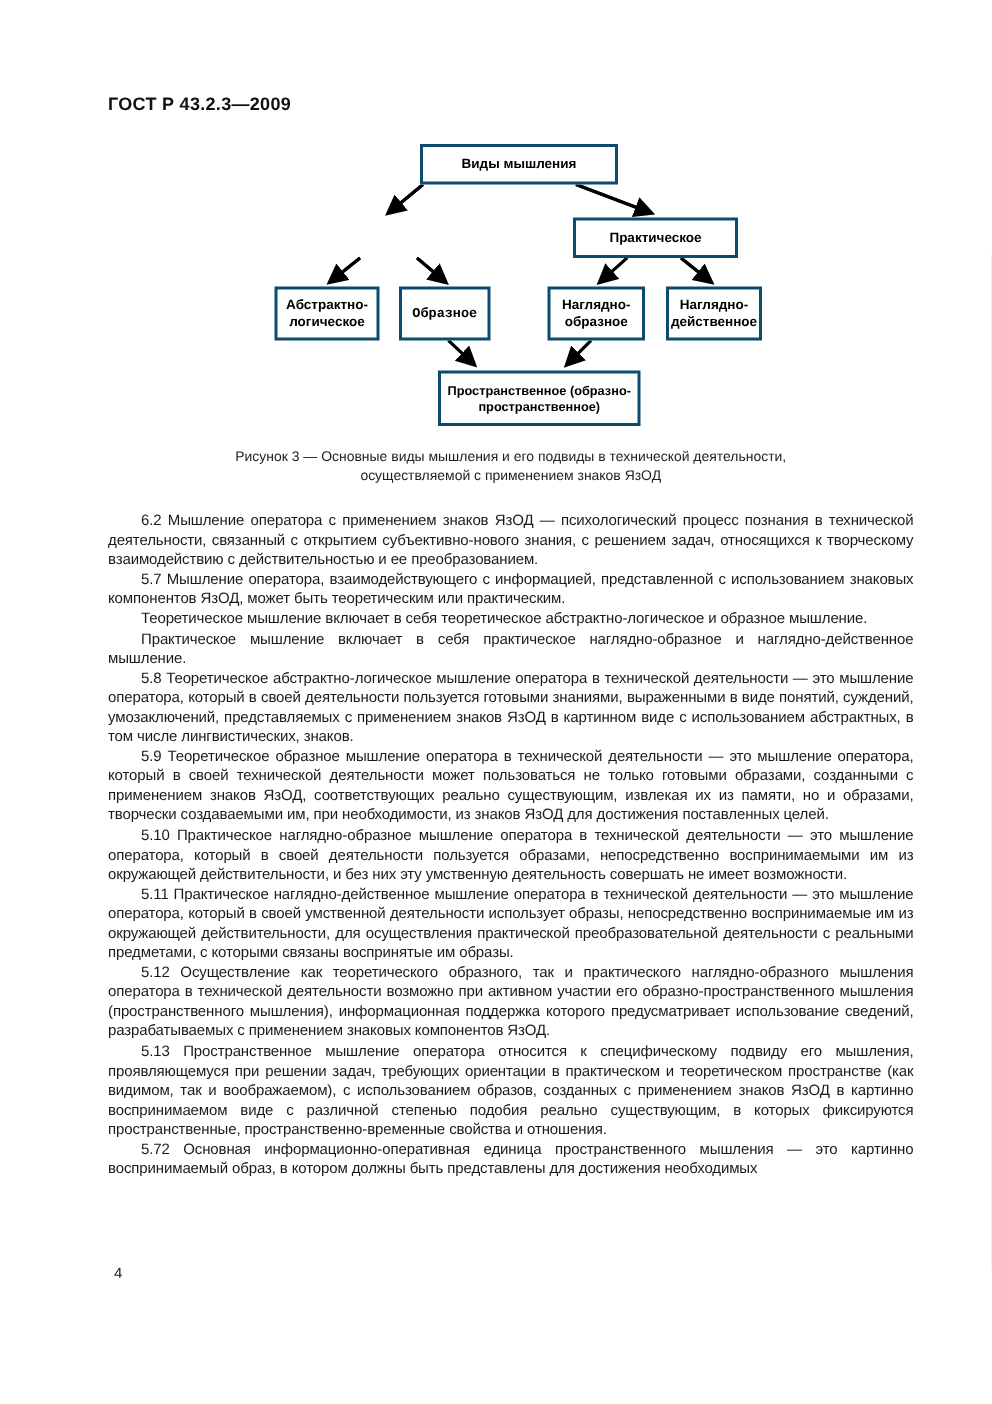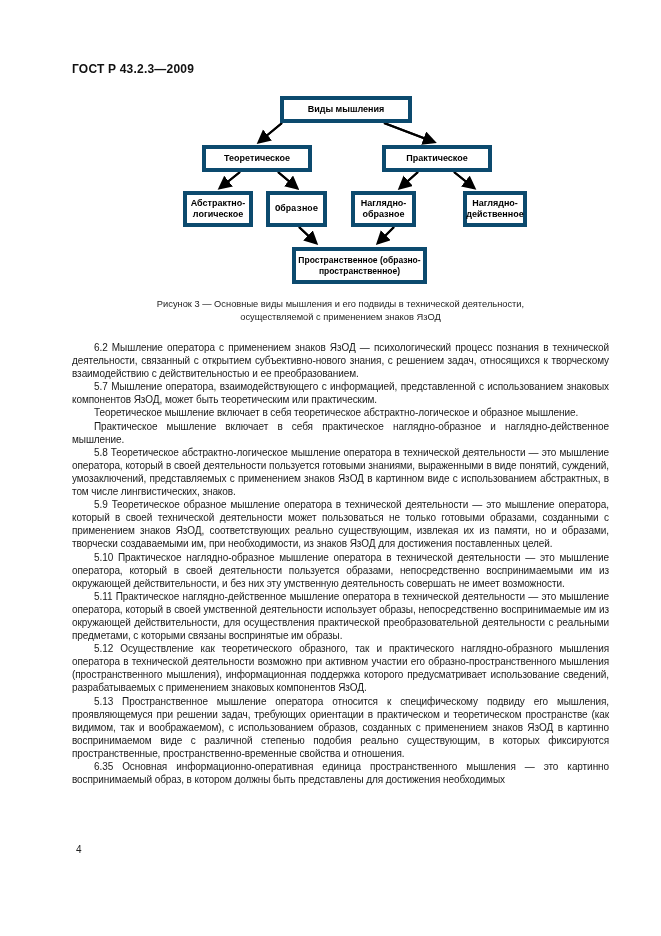--- a/index.html
+++ b/index.html
@@ -32,39 +32,39 @@
     height: 198px;
   }
   .diagram svg.arrows {
     position: absolute;
     left: 0; top: 0;
     width: 336px; height: 198px;
     pointer-events: none;
   }
   .node {
     position: absolute;
-    border: 4px solid #0c4a6e;
+    border: 2px solid #0c4a6e;
     background: #fff;
     display: flex;
     align-items: center;
     justify-content: center;
     text-align: center;
     font-weight: bold;
     font-size: 9px;
     line-height: 1.2;
     color: #000;
     padding: 1px 2px;
   }
   .node-root       { left: 102px; top: 3px;   width: 132px; height: 27px; }
   .node-theor      { left: 24px;  top: 52px;  width: 110px; height: 27px; }
   .node-prakt      { left: 204px; top: 52px;  width: 110px; height: 27px; }
   .node-abstr      { left: 5px;   top: 98px;  width: 70px;  height: 36px; }
   .node-obraz      { left: 88px;  top: 98px;  width: 61px;  height: 36px; font-family: Liberation Mono, monospace; }
-  .node-nagl-obr   { left: 173px; top: 98px;  width: 65px;  height: 36px; }
-  .node-nagl-deist { left: 266px; top: 98px;  width: 64px;  height: 36px; margin-left: 19px; }
+  .node-nagl-obr   { left: 187px; top: 98px;  width: 65px;  height: 36px; }
+  .node-nagl-deist { left: 266px; top: 98px;  width: 64px;  height: 36px; }
   .node-spatial    { left: 101px; top: 154px; width: 135px; height: 37px; font-size: 8.5px; margin-left: 13px; }
   
   .figure-caption {
     position: absolute;
     left: 72px;
     top: 298px;
     width: 537px;
     text-align: center;
     font-size: 9.3px;
     line-height: 12.5px;
@@ -121,21 +121,20 @@
         <line x1="62" y1="79" x2="42" y2="95"></line>
         <line x1="100" y1="79" x2="119" y2="95"></line>
         <line x1="240" y1="79" x2="222" y2="95"></line>
         <line x1="276" y1="79" x2="296" y2="95"></line>
         <line x1="121" y1="134" x2="138" y2="150"></line>
         <line x1="216" y1="134" x2="200" y2="150"></line>
       </g>
     </svg>
 
     <div class="node node-root">Виды мышления</div>
-    <div class="node node-theor">Теоретическое</div>
     <div class="node node-prakt">Практическое</div>
     <div class="node node-abstr">Абстрактно-логическое</div>
     <div class="node node-obraz">Образное</div>
     <div class="node node-nagl-obr">Наглядно-образное</div>
     <div class="node node-nagl-deist">Наглядно-действенное</div>
     <div class="node node-spatial">Пространственное (образно-пространственное)</div>
   </div>
 
   <div class="figure-caption">
     <div>Рисунок 3 — Основные виды мышления и его подвиды в технической деятельности,</div>
@@ -146,18 +145,18 @@
     <p>6.2 Мышление оператора с применением знаков ЯзОД — психологический процесс познания в технической деятельности, связанный с открытием субъективно-нового знания, с решением задач, относящихся к творческому взаимодействию с действительностью и ее преобразованием.</p>
     <p>5.7 Мышление оператора, взаимодействующего с информацией, представленной с использованием знаковых компонентов ЯзОД, может быть теоретическим или практическим.</p>
     <p>Теоретическое мышление включает в себя теоретическое абстрактно-логическое и образное мышление.</p>
     <p>Практическое мышление включает в себя практическое наглядно-образное и наглядно-действенное мышление.</p>
     <p>5.8 Теоретическое абстрактно-логическое мышление оператора в технической деятельности — это мышление оператора, который в своей деятельности пользуется готовыми знаниями, выраженными в виде понятий, суждений, умозаключений, представляемых с применением знаков ЯзОД в картинном виде с использованием абстрактных, в том числе лингвистических, знаков.</p>
     <p>5.9 Теоретическое образное мышление оператора в технической деятельности — это мышление оператора, который в своей технической деятельности может пользоваться не только готовыми образами, созданными с применением знаков ЯзОД, соответствующих реально существующим, извлекая их из памяти, но и образами, творчески создаваемыми им, при необходимости, из знаков ЯзОД для достижения поставленных целей.</p>
     <p>5.10 Практическое наглядно-образное мышление оператора в технической деятельности — это мышление оператора, который в своей деятельности пользуется образами, непосредственно воспринимаемыми им из окружающей действительности, и без них эту умственную деятельность совершать не имеет возможности.</p>
     <p>5.11 Практическое наглядно-действенное мышление оператора в технической деятельности — это мышление оператора, который в своей умственной деятельности использует образы, непосредственно воспринимаемые им из окружающей действительности, для осуществления практической преобразовательной деятельности с реальными предметами, с которыми связаны воспринятые им образы.</p>
     <p>5.12 Осуществление как теоретического образного, так и практического наглядно-образного мышления оператора в технической деятельности возможно при активном участии его образно-пространственного мышления (пространственного мышления), информационная поддержка которого предусматривает использование сведений, разрабатываемых с применением знаковых компонентов ЯзОД.</p>
     <p>5.13 Пространственное мышление оператора относится к специфическому подвиду его мышления, проявляющемуся при решении задач, требующих ориентации в практическом и теоретическом пространстве (как видимом, так и воображаемом), с использованием образов, созданных с применением знаков ЯзОД в картинно воспринимаемом виде с различной степенью подобия реально существующим, в которых фиксируются пространственные, пространственно-временные свойства и отношения.</p>
-    <p>6.35 Основная информационно-оперативная единица пространственного мышления — это картинно воспринимаемый образ, в котором должны быть представлены для достижения необходимых</p>
+    <p>5.72 Основная информационно-оперативная единица пространственного мышления — это картинно воспринимаемый образ, в котором должны быть представлены для достижения необходимых</p>
   </div>
 
   <div class="page-number">4</div>
 
 </div>
 
 </body></html>

